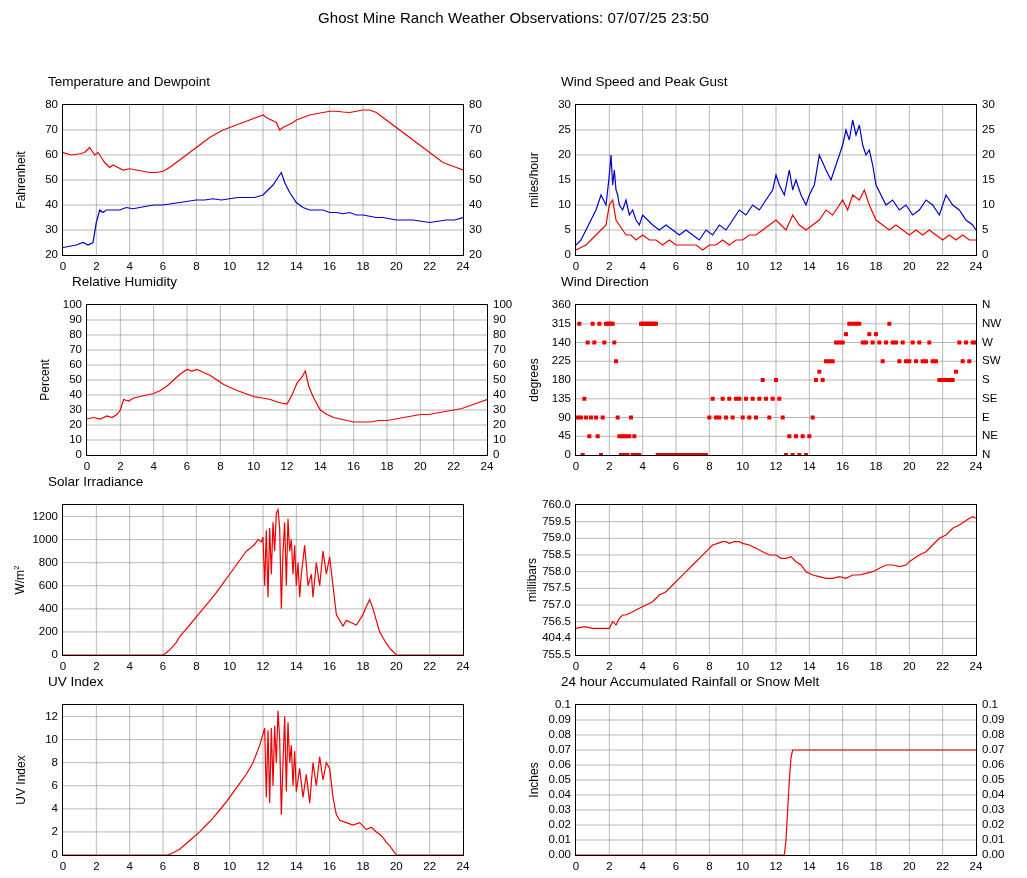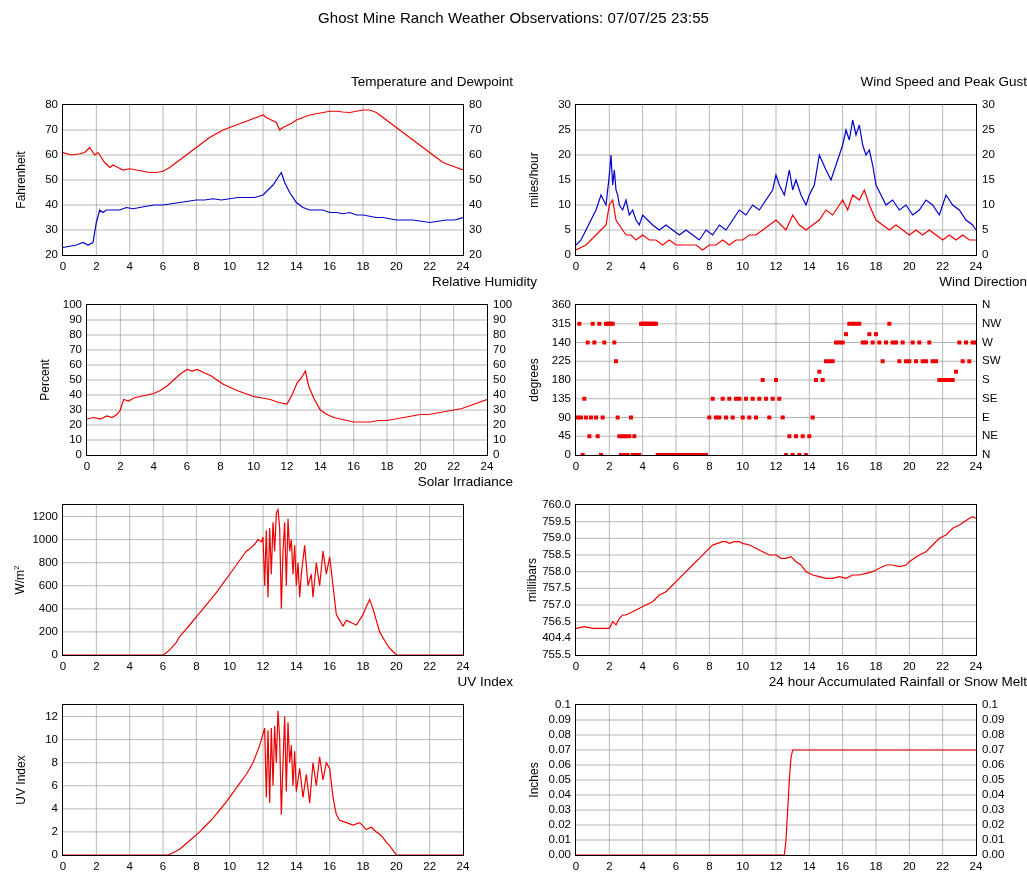--- a/index.html
+++ b/index.html
@@ -20,22 +20,23 @@
     position:relative;
     width:1027px;
     height:840px;
   }
   .panel{
     position:absolute;
   }
   .panel-title{
     position:absolute;
     top:0;left:0;width:100%;
-    text-align:right;
+    text-align:left;
     font-size:13.5px;
+    padding-left:48px;
   }
   .plot-frame{
     position:absolute;
     border:1px solid #000;
     box-sizing:border-box;
     background:#fff;
     overflow:hidden;
   }
   .plot-frame svg{display:block;}
   .ylabel{
@@ -55,21 +56,21 @@
     position:absolute;
     font-size:11.5px;
     text-align:center;
     white-space:nowrap;
   }
   .sup{font-size:8px;vertical-align:super;}
 </style>
 </head>
 <body>
 
-<div id="page-title">Ghost Mine Ranch Weather Observations: 07/07/25 23:55</div>
+<div id="page-title">Ghost Mine Ranch Weather Observations: 07/07/25 23:50</div>
 
 <div id="grid">
     <div class="panel" style="left: 0px; top: 48px; width: 513px; height: 196px;">
       <div class="panel-title">Temperature and Dewpoint</div>
       <div class="plot-frame" style="left: 62px; top: 30px; width: 402px; height: 152px;">
         <svg width="400" height="150" viewBox="0 0 400 150">
           <line x1="33.33" y1="0" x2="33.33" y2="150" stroke="#999999" stroke-width="0.7"></line>
           <line x1="66.67" y1="0" x2="66.67" y2="150" stroke="#999999" stroke-width="0.7"></line>
           <line x1="100.00" y1="0" x2="100.00" y2="150" stroke="#999999" stroke-width="0.7"></line>
           <line x1="133.33" y1="0" x2="133.33" y2="150" stroke="#999999" stroke-width="0.7"></line>

